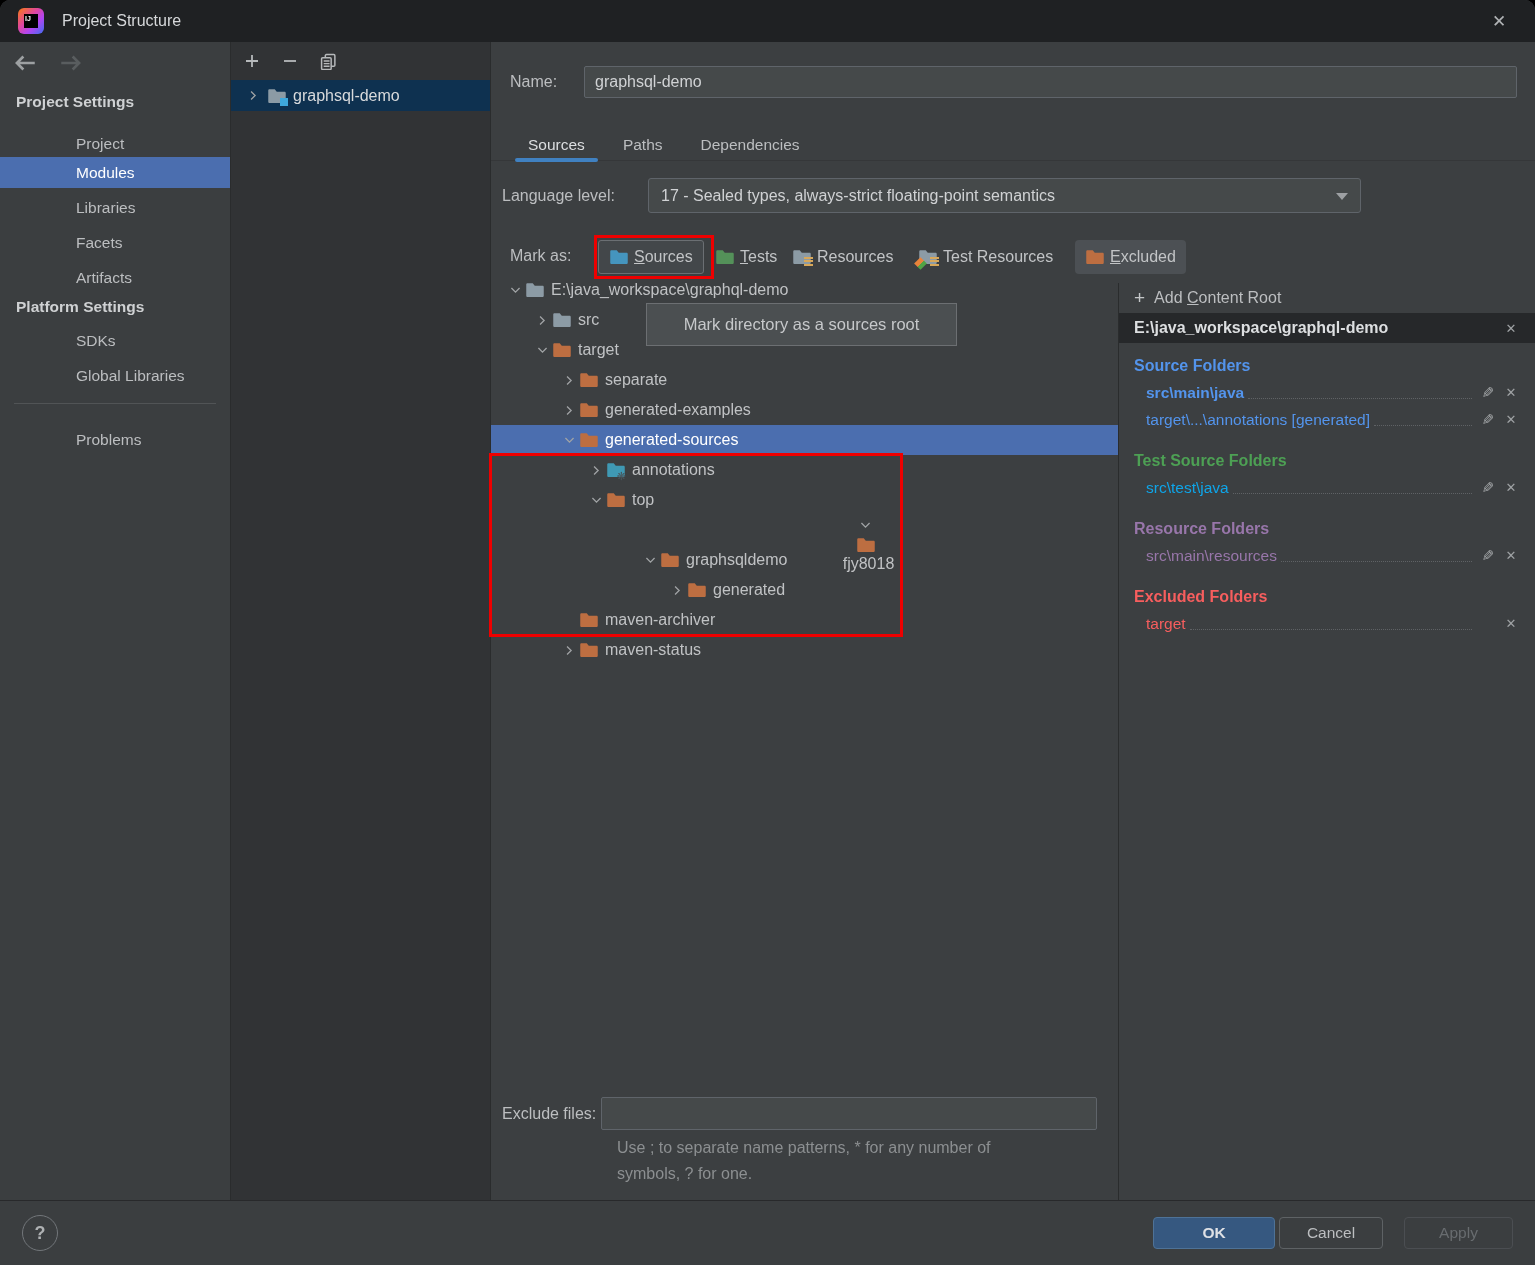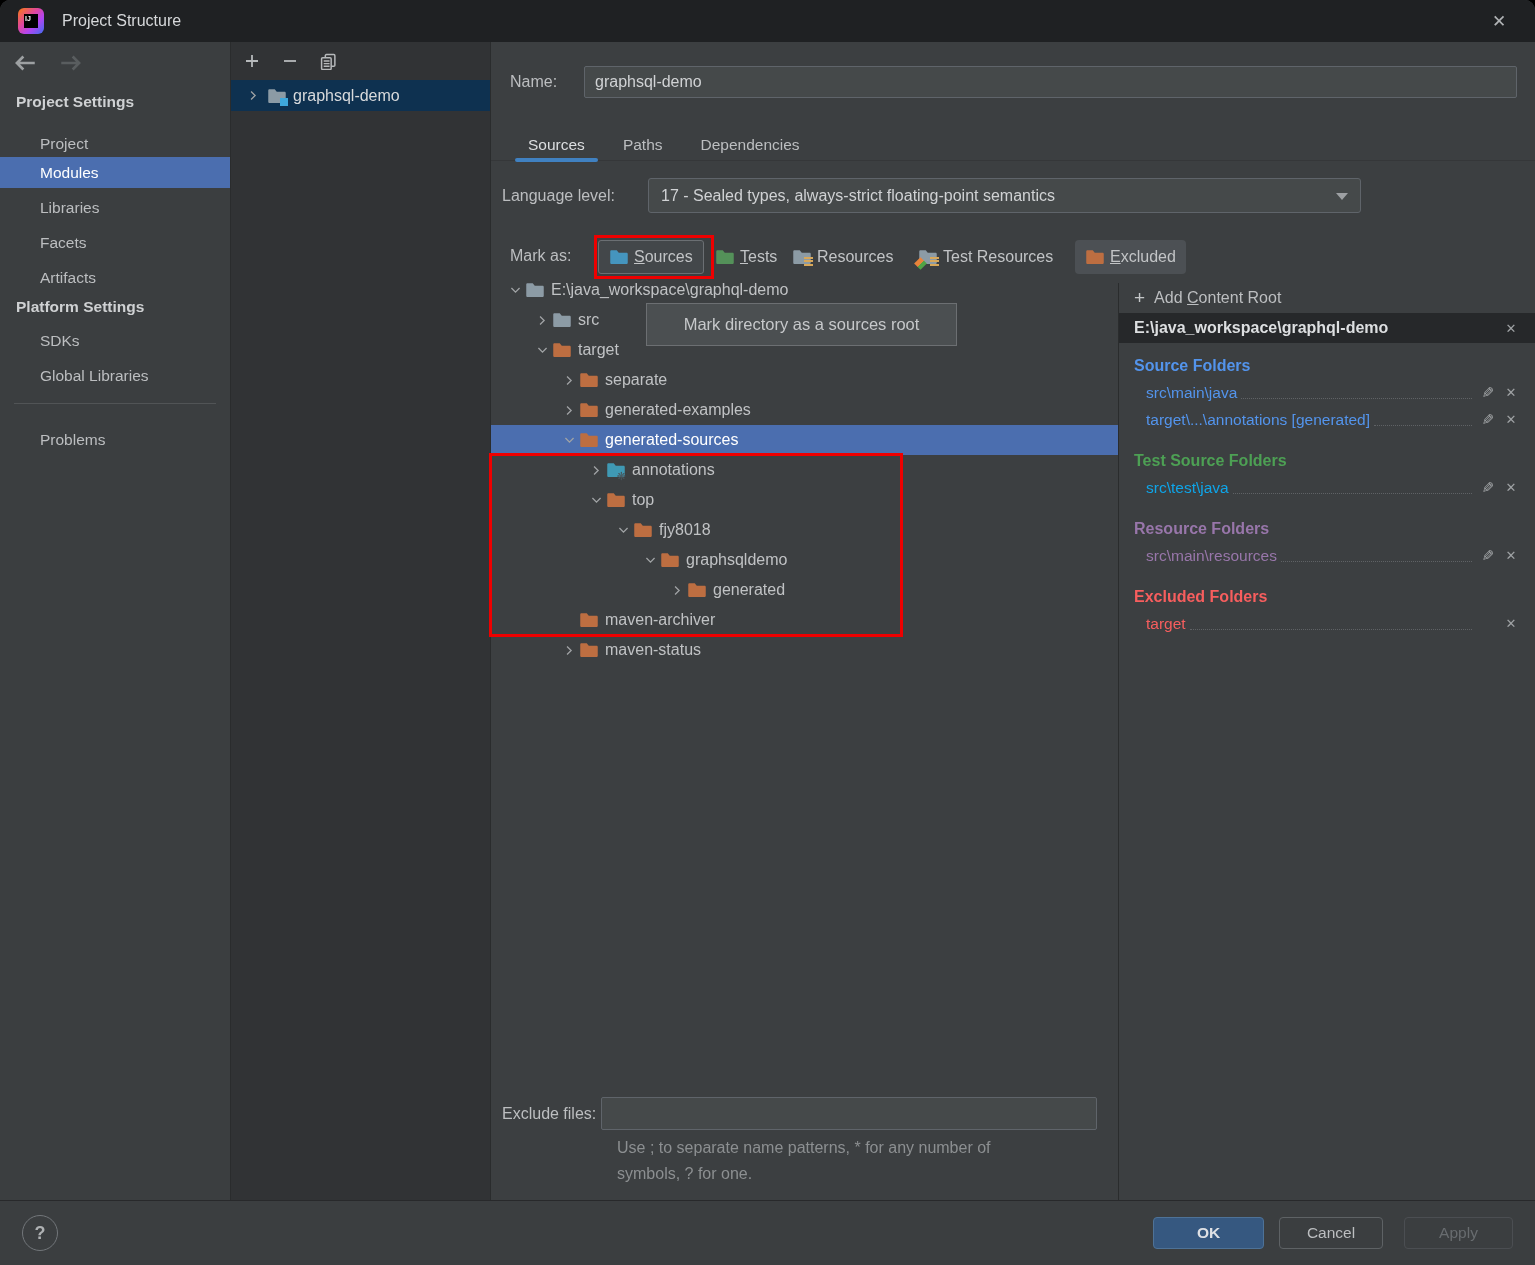--- a/index.html
+++ b/index.html
@@ -20,21 +20,21 @@
   .close-btn{ position:absolute; right:18px; top:0; height:42px; width:36px; display:flex;
          align-items:center; justify-content:center; color:#B0B3B5; font-size:17px; cursor:default; }
 
   
   .sidebar{ position:absolute; left:0; top:42px; width:231px; height:1158px; background:#3B3E40;
             border-right:1px solid #2A2C2D; }
   .nav-arrows{ position:absolute; left:12px; top:8px; }
   .nav-arrows svg{ margin-right:16px; }
   .side-header{ position:absolute; left:16px; font-size:15.5px; font-weight:bold; color:#CFD1D3; }
   .side-item{ position:absolute; left:0; width:100%; height:31px; display:flex; align-items:center;
-              padding-left:40px; font-size:15.5px; color:#BCBEC0; cursor:default; }
+              padding-left:76px; font-size:15.5px; color:#BCBEC0; cursor:default; }
   .side-item.selected{ background:#4B6EAF; color:#FFFFFF; }
   .side-divider{ position:absolute; left:14px; right:14px; height:1px; background:#515456; }
 
   
   .modpanel{ position:absolute; left:231px; top:42px; width:260px; height:1158px; background:#313335;
              border-right:1px solid #2A2C2D; }
   .modtoolbar{ position:absolute; left:0; top:0; width:100%; height:38px; }
   .tbtn{ position:absolute; top:8px; width:22px; height:22px; display:flex; align-items:center;
          justify-content:center; color:#B6B9BB; }
   .modrow{ position:absolute; left:0; top:38px; width:100%; height:31px; background:#0E3150;
@@ -87,21 +87,21 @@
   
   .tree{ position:absolute; left:0; top:233px; width:627px; }
   .trow{ position:relative; height:30px; display:flex; align-items:center; font-size:16px;
          color:#C0C2C4; cursor:default; }
   .trow.selected{ background:#4B6EAF; color:#FFFFFF; }
   .tlabel{ margin-left:6px; white-space:nowrap; }
   .chev{ width:20px; height:20px; display:flex; align-items:center; justify-content:center; flex:none; }
   .chev svg{ stroke:#A0A3A5; }
   .chev.open svg{ transform:rotate(90deg); }
   .lvl0{ padding-left:14px; } .lvl1{ padding-left:41px; } .lvl2{ padding-left:68px; }
-  .lvl3{ padding-left:95px; } .lvl4{ padding-left:122px; } .lvl5{ padding-left:149px; }
+  .lvl3{ padding-left:95px; } .lvl4{ padding-left:122px;flex-direction:column; } .lvl5{ padding-left:149px; }
   .lvl6{ padding-left:176px; }
 
   
   .tooltip{ position:absolute; left:155px; top:261px; width:311px; height:43px; background:#4B4F51;
             border:1px solid #6C6F72; display:flex; align-items:center; justify-content:center;
             font-size:16.5px; color:#C6C8CA; z-index:20; }
 
   
   .rp-divider{ position:absolute; left:627px; top:241px; bottom:0; width:1px; background:#2A2C2D; }
   .rpanel{ position:absolute; left:628px; top:241px; right:0; bottom:0; font-size:15.5px; }
@@ -131,21 +131,21 @@
   .redbox{ position:absolute; border:3px solid #EE0000; z-index:50; }
 
   
   .footer{ position:absolute; left:0; bottom:0; width:100%; height:65px; background:#3B3E40;
            border-top:1px solid #28292B; }
   .helpbtn{ position:absolute; left:22px; top:14px; width:36px; height:36px; border-radius:50%;
            border:1.5px solid #72767A; display:flex; align-items:center; justify-content:center;
            color:#AEB1B3; font-size:18px; font-weight:bold; }
   .fbtn{ position:absolute; top:16px; height:32px; border-radius:4px; display:flex; align-items:center;
          justify-content:center; font-size:15.5px; }
-  .fbtn.ok{ left:1153px; width:111px; background:#365880; border:1px solid #4E7297; color:#DFE1E5;
+  .fbtn.ok{ left:1153px; width:122px; background:#365880; border:1px solid #4E7297; color:#DFE1E5;
          font-weight:bold; }
   .fbtn.cancel{ left:1279px; width:104px; background:transparent; border:1px solid #5E6265; color:#BCBEC0; }
   .fbtn.apply{ left:1404px; width:109px; background:transparent; border:1px solid #4B4E52; color:#686C6F; }
 </style>
 </head>
 <body>
 
 <div class="window">
 
   <div class="titlebar">
@@ -463,21 +463,21 @@
         <span>Add <u>C</u>ontent Root</span>
       </div>
       <div class="rp-header">
         <span class="path">E:\java_workspace\graphql-demo</span>
         <span class="xicon">✕</span>
       </div>
       <div class="rp-groups">
         <div class="rp-group">
           <div class="rp-gtitle" style="color: rgb(83, 148, 236);">Source Folders</div>
           <div class="rp-item">
-            <span class="ipath" style="color: rgb(83, 148, 236);">src\main\java</span>
+            <span class="ipath" style="color: rgb(83, 148, 236); font-weight: bold;">src\main\java</span>
             <span class="leader"></span>
             <span class="pencil">✎</span>
             <span class="xicon">✕</span>
           </div>
           <div class="rp-item">
             <span class="ipath" style="color: rgb(83, 148, 236);">target\...\annotations [generated]</span>
             <span class="leader"></span>
             <span class="pencil">✎</span>
             <span class="xicon">✕</span>
           </div>

